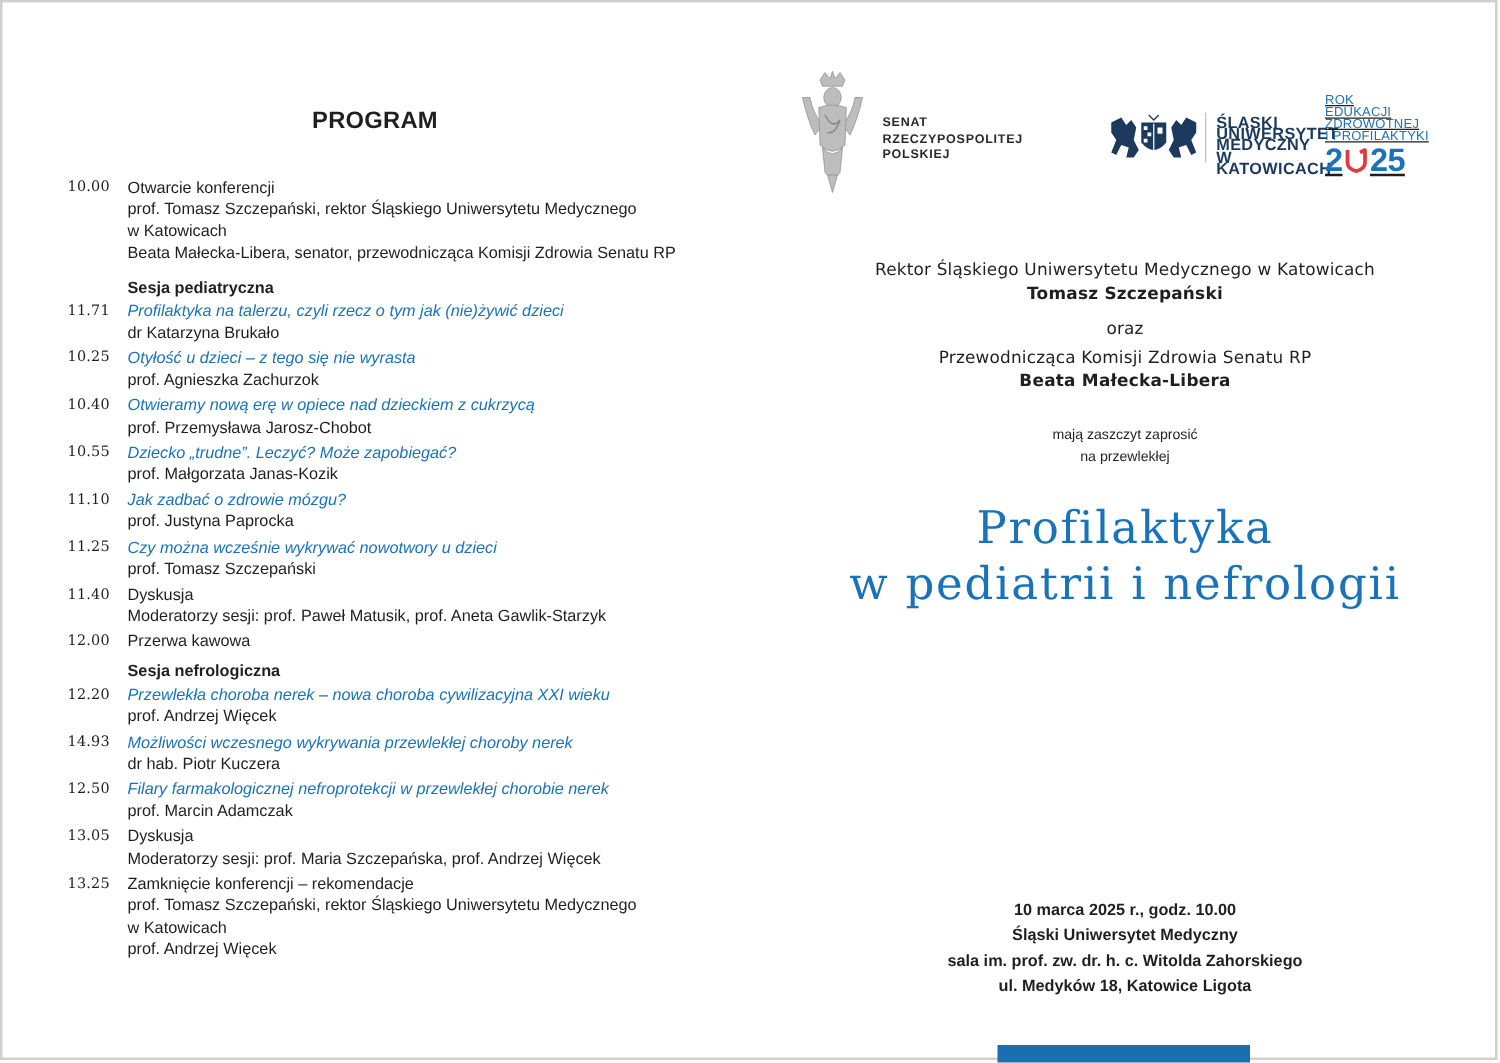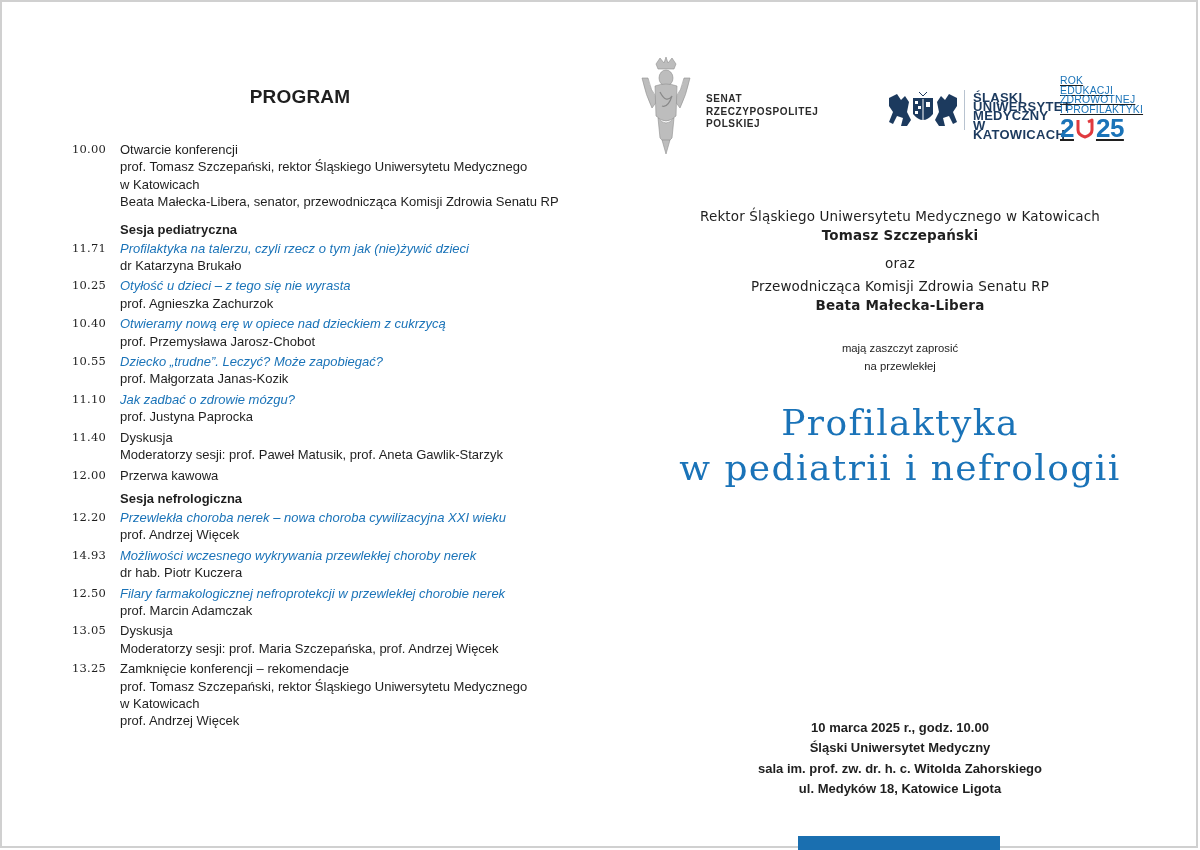--- a/index.html
+++ b/index.html
@@ -14,21 +14,21 @@
     border-top:2px solid #d0d0d0; border-left:2px solid #d0d0d0;
     border-bottom:2px solid #d0d0d0; border-right:2px solid #d0d0d0;
     box-sizing:border-box;
   }
   
   .left { position:absolute; left:0; top:0; width:600px; height:850px; }
   .program-title {
     position:absolute; left:0; width:600px; top:86px; text-align:center;
     font-weight:bold; font-size:19px; letter-spacing:0.2px; color:#1f1f1f;
   }
-  .program-list { position:absolute; left:72px; top:141px; width:520px; }
+  .program-list { position:absolute; left:54px; top:141px; width:520px; }
   .item { position:relative; padding-left:48px; margin-bottom:3px; font-size:13px; line-height:17.4px; }
   .item .time {
     position:absolute; left:0; top:0; width:40px; font-family:"DejaVu Serif", serif;
     font-size:11.5px; color:#1f1f1f; letter-spacing:0.2px;
   }
   .item .talk { color:#1a73b8; font-style:italic; }
   .item .plain { color:#1f1f1f; }
   .session { padding-left:48px; font-weight:bold; font-size:13px; line-height:17px; margin-top:6px; margin-bottom:2px; color:#1f1f1f; }
 
   
@@ -109,20 +109,25 @@
     </div>
     <div class="item">
       <span class="time">10.55</span>
       <div class="talk">Dziecko „trudne”. Leczyć? Może zapobiegać?</div>
       <div class="plain">prof. Małgorzata Janas-Kozik</div>
     </div>
     <div class="item">
       <span class="time">11.10</span>
       <div class="talk">Jak zadbać o zdrowie mózgu?</div>
       <div class="plain">prof. Justyna Paprocka</div>
+    </div>
+    <div class="item">
+      <span class="time">11.25</span>
+      <div class="talk">Czy można wcześnie wykrywać nowotwory u dzieci</div>
+      <div class="plain">prof. Tomasz Szczepański</div>
     </div>
     <div class="item">
       <span class="time">11.40</span>
       <div class="plain">Dyskusja</div>
       <div class="plain">Moderatorzy sesji: prof. Paweł Matusik, prof. Aneta Gawlik-Starzyk</div>
     </div>
     <div class="item">
       <span class="time">12.00</span>
       <div class="plain">Przerwa kawowa</div>
     </div>

